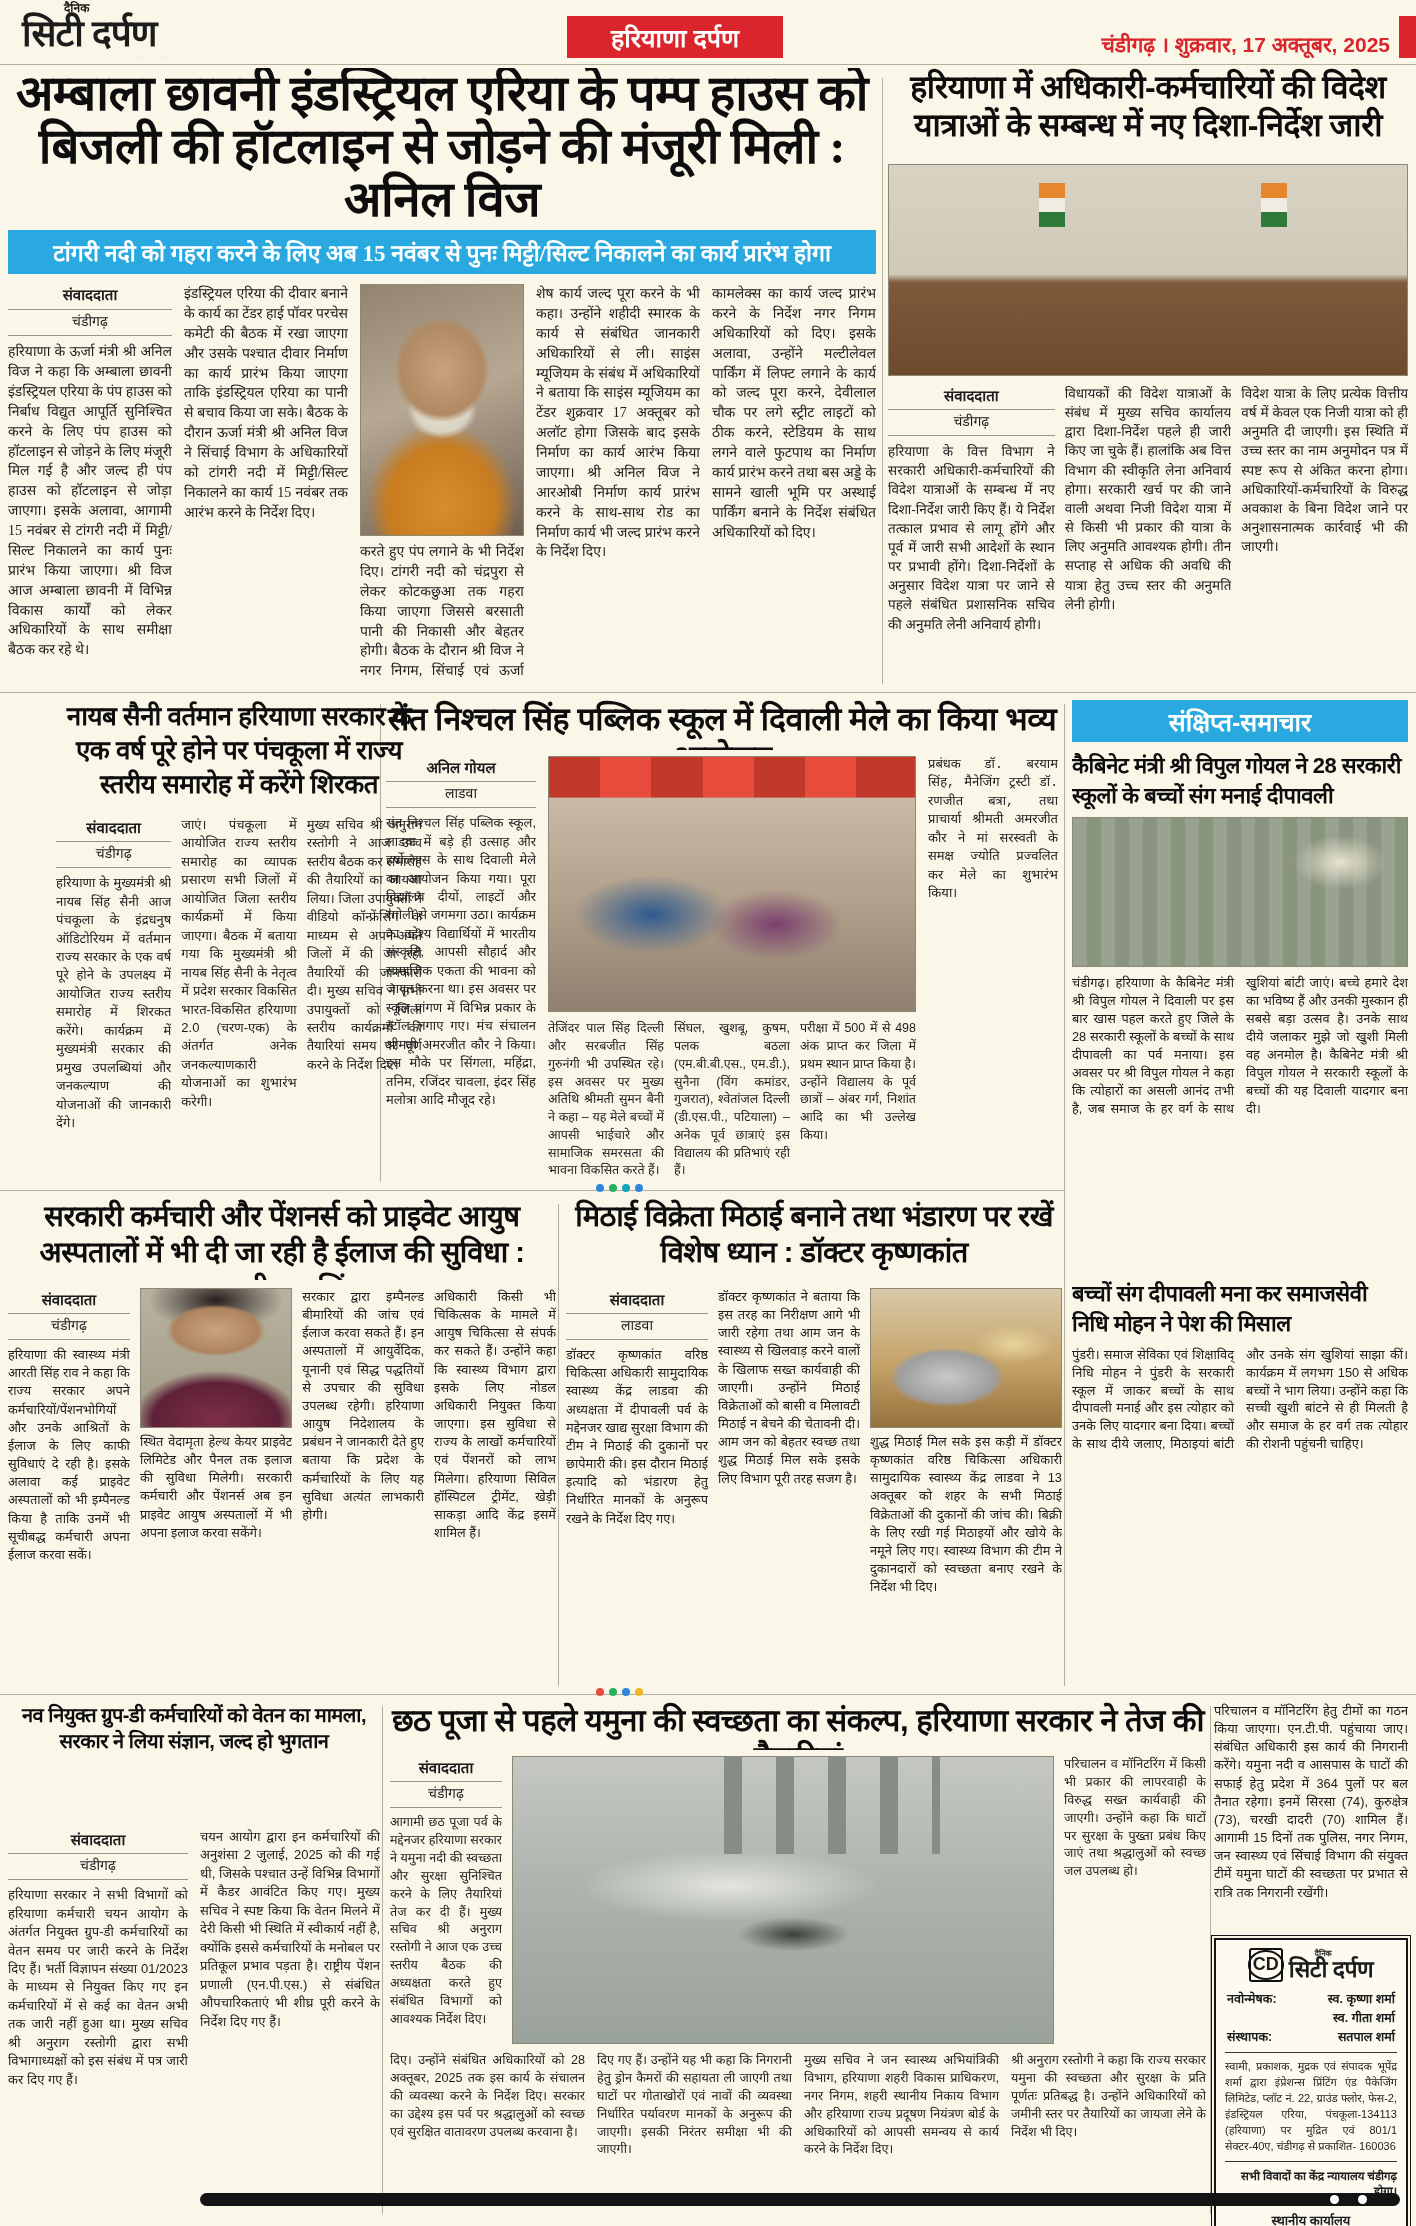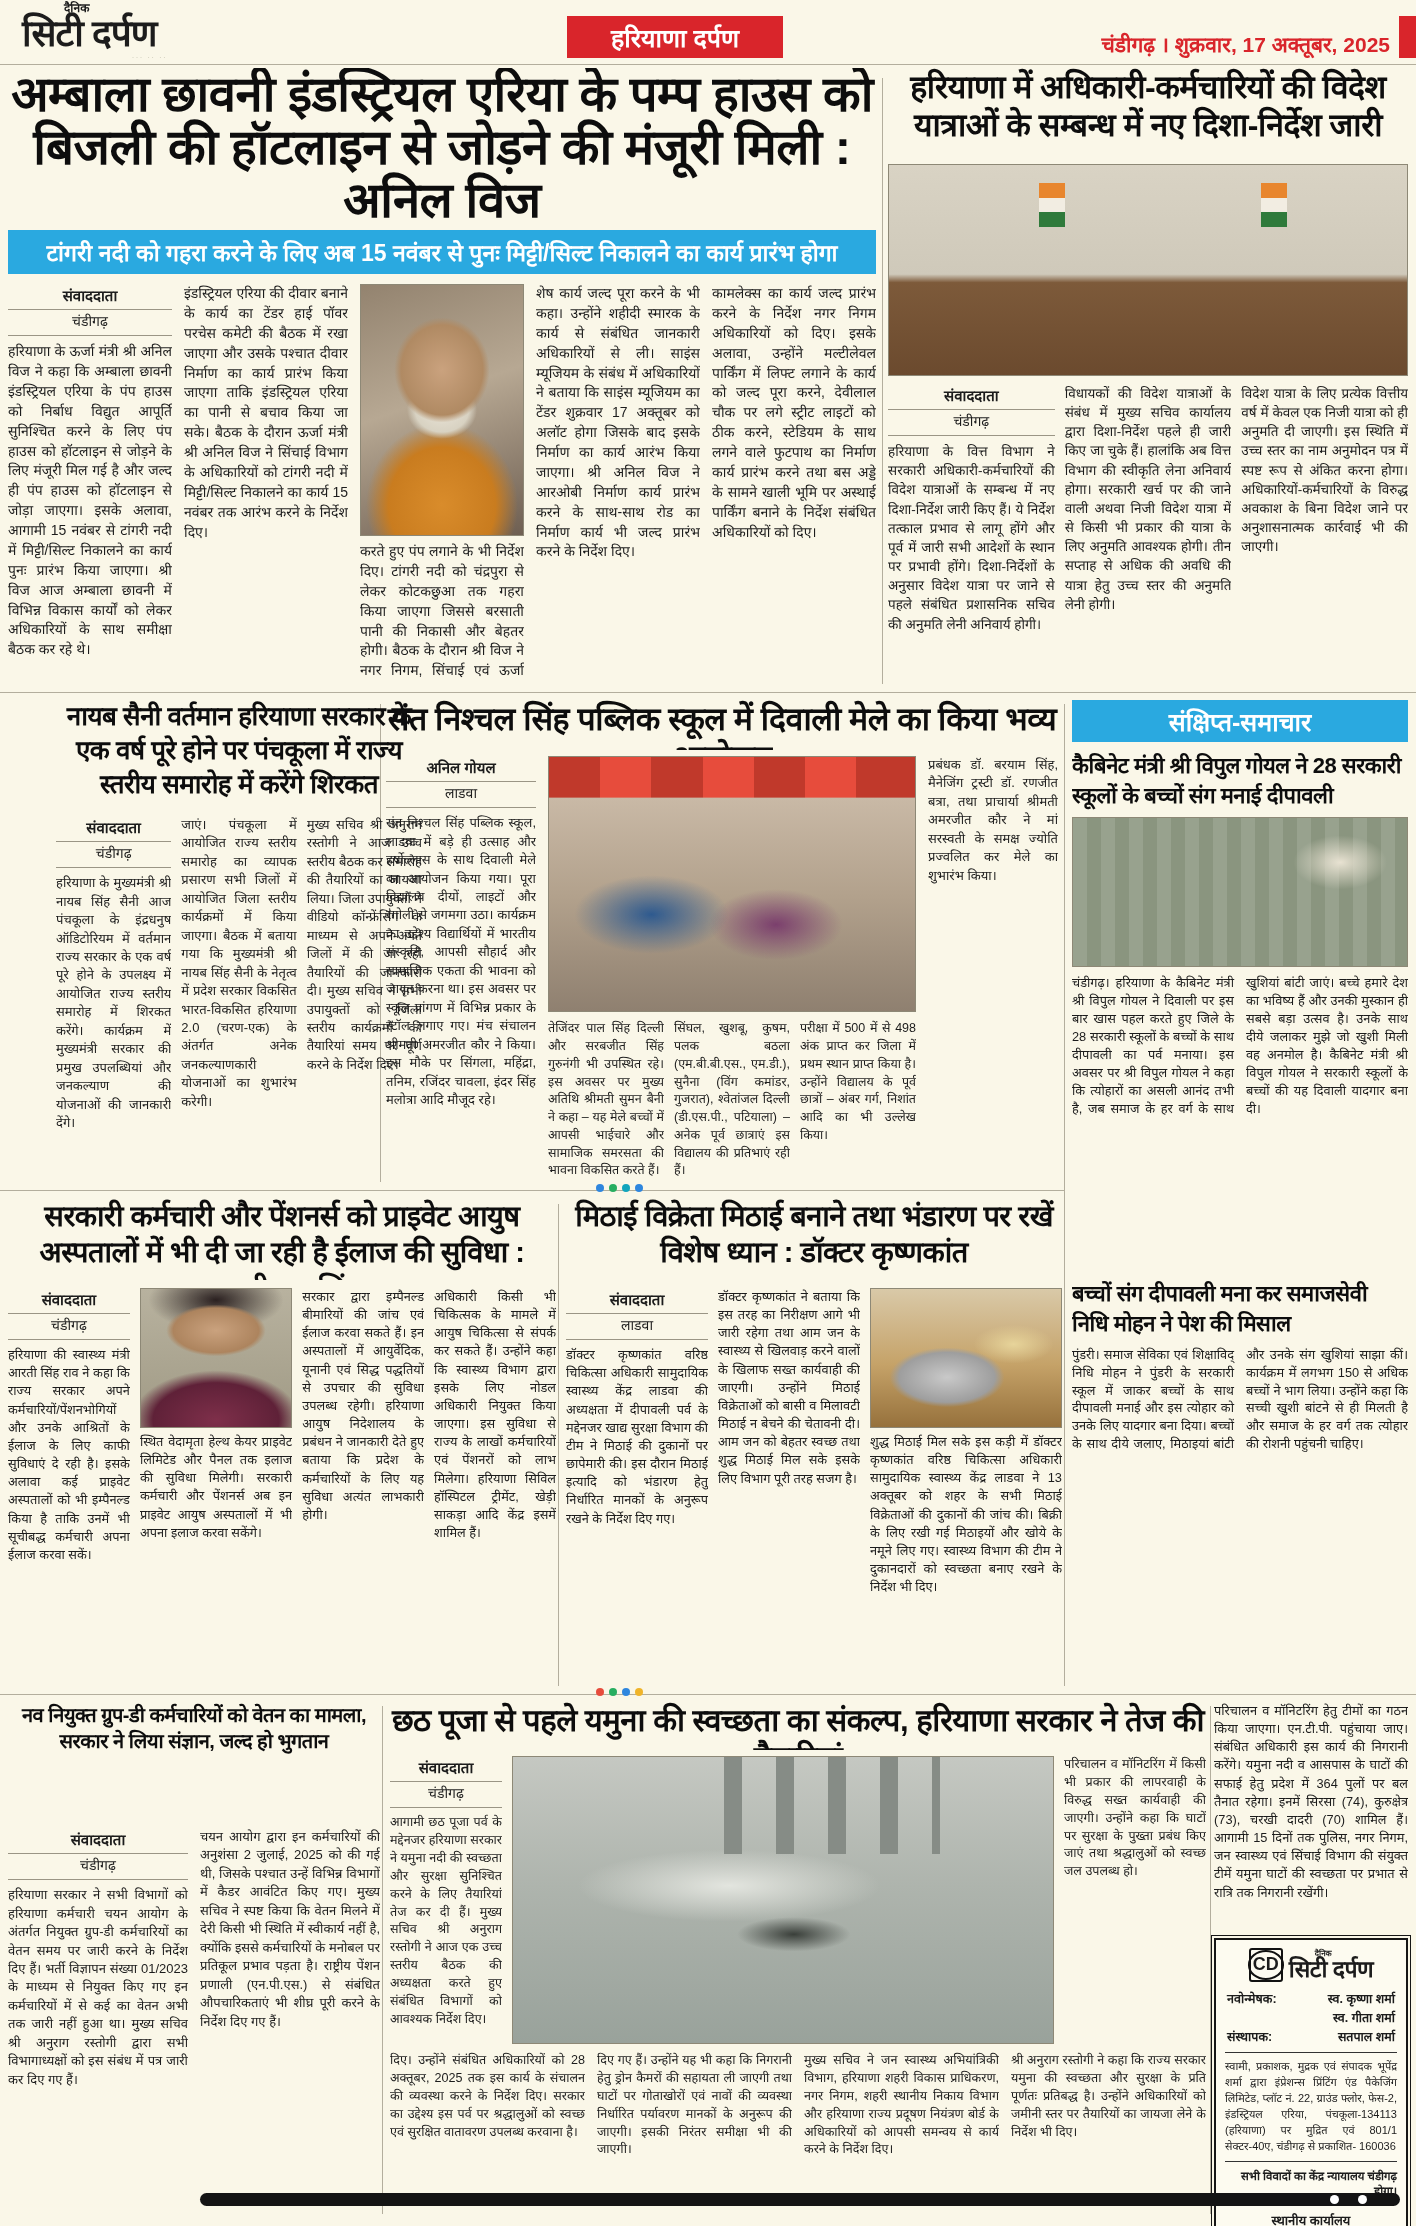--- a/index.html
+++ b/index.html
@@ -21,21 +21,21 @@
   .vrule{position:absolute;background:var(--rule);width:1px;}
   
   .headline{font-weight:900;text-align:center;color:#0d0d0d;overflow:hidden;letter-spacing:-0.5px;}
   .byline{text-align:center;margin-bottom:6px;}
   .by-name{font-weight:700;font-size:15px;border-bottom:1px solid #9a9585;padding:1px 0 3px;}
   .by-place{font-size:14px;border-bottom:1px solid #9a9585;padding:2px 0 3px;}
   .btxt{font-size:14px;line-height:1.42;text-align:justify;overflow:hidden;}
   .col{overflow:hidden;}
   .photo{border:1px solid #8d8876;box-sizing:border-box;}
   
-  .lead{position:absolute;left:8px;top:68px;width:868px;}
+  .lead{position:absolute;left:8px;top:68px;width:868px;font-family:Liberation Serif, serif;}
   .lead-h{font-size:49px;line-height:1.08;height:152px;}
   .lead-sub{margin-top:10px;height:44px;background:var(--bar);color:#fff;font-size:23px;font-weight:800;
     display:flex;align-items:center;justify-content:center;overflow:hidden;}
   .lead-cols{margin-top:10px;display:flex;gap:12px;height:396px;}
   .lead-cols .col{flex:1;}
   .photo-vij{height:252px;margin-bottom:6px;background:
     radial-gradient(ellipse 42% 30% at 50% 34%,#caa27e 0%,#b08a63 60%,transparent 70%),
     radial-gradient(ellipse 30% 16% at 50% 50%,#e9e3d6 0%,#d8d2c2 55%,transparent 72%),
     radial-gradient(ellipse 60% 42% at 50% 88%,#d98c2b 0%,#c97c1f 55%,transparent 78%),
     linear-gradient(160deg,#93836f,#b7a893 45%,#6e5f52);}
@@ -231,21 +231,21 @@
         <span>संत निश्चल सिंह पब्लिक स्कूल, लाडवा में बड़े ही उत्साह और हर्षोल्लास के साथ दिवाली मेले का आयोजन किया गया। पूरा विद्यालय दीयों, लाइटों और रंगोली से जगमगा उठा। कार्यक्रम का उद्देश्य विद्यार्थियों में भारतीय संस्कृति, आपसी सौहार्द और सामाजिक एकता की भावना को जागृत करना था। इस अवसर पर स्कूल प्रांगण में विभिन्न प्रकार के स्टॉल लगाए गए। मंच संचालन श्रीमती अमरजीत कौर ने किया। इस मौके पर सिंगला, महिंद्रा, तनिम, रजिंदर चावला, इंदर सिंह मलोत्रा आदि मौजूद रहे।</span>
       </div>
       <div class="school-right">
         <div class="photo photo-school" title="दिवाली मेले का दृश्य"></div>
         <div class="school-below">
           <div class="col btxt">तेजिंदर पाल सिंह दिल्ली और सरबजीत सिंह गुरुनंगी भी उपस्थित रहे। इस अवसर पर मुख्य अतिथि श्रीमती सुमन बैनी ने कहा – यह मेले बच्चों में आपसी भाईचारे और सामाजिक समरसता की भावना विकसित करते हैं।</div>
           <div class="col btxt">सिंघल, खुशबू, कुषम, पलक बठला (एम.बी.बी.एस., एम.डी.), सुनैना (विंग कमांडर, गुजरात), श्वेतांजल दिल्ली (डी.एस.पी., पटियाला) – अनेक पूर्व छात्राएं इस विद्यालय की प्रतिभाएं रही हैं।</div>
           <div class="col btxt">परीक्षा में 500 में से 498 अंक प्राप्त कर जिला में प्रथम स्थान प्राप्त किया है। उन्होंने विद्यालय के पूर्व छात्रों – अंबर गर्ग, निशांत आदि का भी उल्लेख किया।</div>
         </div>
       </div>
-      <div class="school-col1 btxt" style="width:130px;">प्रबंधक डॉ. बरयाम सिंह, मैनेजिंग ट्रस्टी डॉ. रणजीत बत्रा, तथा प्राचार्या श्रीमती अमरजीत कौर ने मां सरस्वती के समक्ष ज्योति प्रज्वलित कर मेले का शुभारंभ किया।</div>
+      <div class="school-col1 btxt" style="width:130px;font-family:Liberation Mono, monospace;">प्रबंधक डॉ. बरयाम सिंह, मैनेजिंग ट्रस्टी डॉ. रणजीत बत्रा, तथा प्राचार्या श्रीमती अमरजीत कौर ने मां सरस्वती के समक्ष ज्योति प्रज्वलित कर मेले का शुभारंभ किया।</div>
     </div>
   </div>
 
   <div class="rail">
     <div class="rail-bar">संक्षिप्त-समाचार</div>
     <div class="headline brief-h">कैबिनेट मंत्री श्री विपुल गोयल ने 28 सरकारी स्कूलों के बच्चों संग मनाई दीपावली</div>
     <div class="photo photo-children" title="सरकारी स्कूलों के बच्चों संग दीपावली"></div>
     <div class="brief-body b1">चंडीगढ़। हरियाणा के कैबिनेट मंत्री श्री विपुल गोयल ने दिवाली पर इस बार खास पहल करते हुए जिले के 28 सरकारी स्कूलों के बच्चों के साथ दीपावली का पर्व मनाया। इस अवसर पर श्री विपुल गोयल ने कहा कि त्योहारों का असली आनंद तभी है, जब समाज के हर वर्ग के साथ खुशियां बांटी जाएं। बच्चे हमारे देश का भविष्य हैं और उनकी मुस्कान ही सबसे बड़ा उत्सव है। उनके साथ दीये जलाकर मुझे जो खुशी मिली वह अनमोल है। कैबिनेट मंत्री श्री विपुल गोयल ने सरकारी स्कूलों के बच्चों की यह दिवाली यादगार बना दी।</div>
     <div class="headline brief-h">बच्चों संग दीपावली मना कर समाजसेवी निधि मोहन ने पेश की मिसाल</div>
     <div class="brief-body b2">पुंडरी। समाज सेविका एवं शिक्षाविद् निधि मोहन ने पुंडरी के सरकारी स्कूल में जाकर बच्चों के साथ दीपावली मनाई और इस त्योहार को उनके लिए यादगार बना दिया। बच्चों के साथ दीये जलाए, मिठाइयां बांटी और उनके संग खुशियां साझा कीं। कार्यक्रम में लगभग 150 से अधिक बच्चों ने भाग लिया। उन्होंने कहा कि सच्ची खुशी बांटने से ही मिलती है और समाज के हर वर्ग तक त्योहार की रोशनी पहुंचनी चाहिए।</div>

